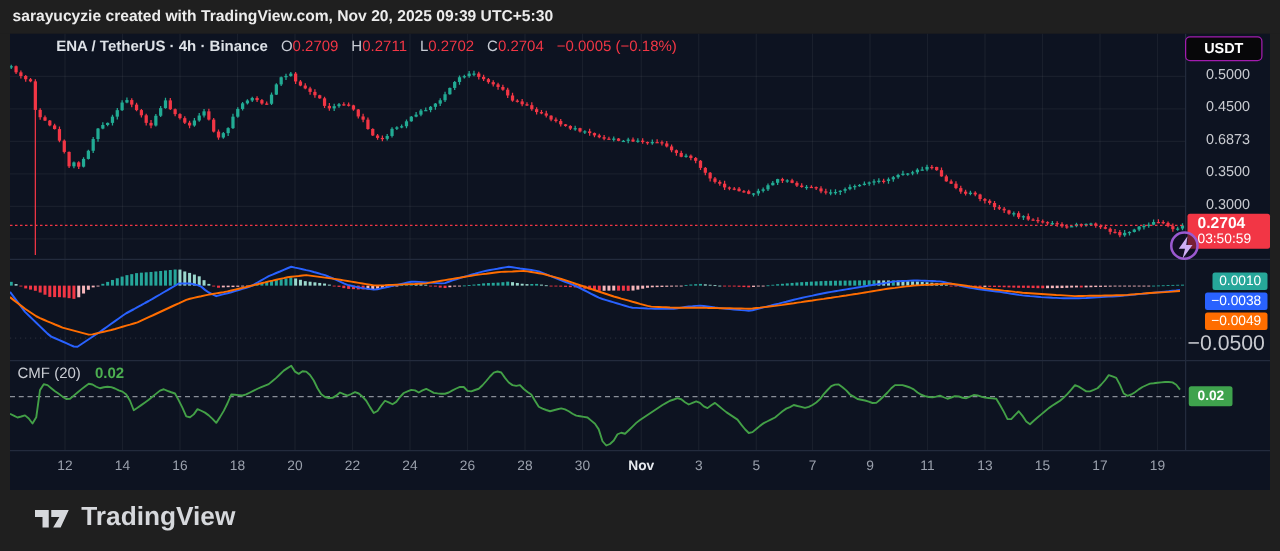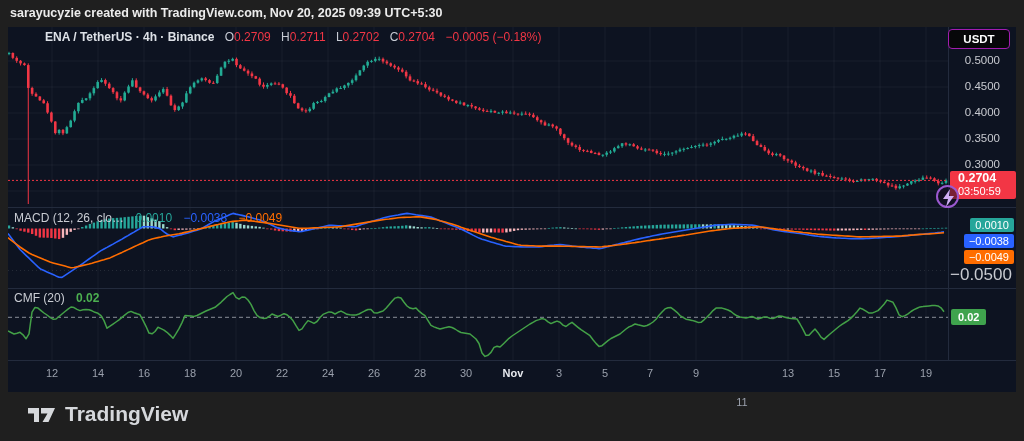--- a/index.html
+++ b/index.html
@@ -854,38 +854,32 @@
 
     <div class="legend legend-main">
       <span>ENA / TetherUS · 4h · Binance</span>
       <span><span class="lbl">O</span><span class="val">0.2709</span></span>
       <span><span class="lbl">H</span><span class="val">0.2711</span></span>
       <span><span class="lbl">L</span><span class="val">0.2702</span></span>
       <span><span class="lbl">C</span><span class="val">0.2704</span></span>
       <span class="chg">−0.0005 (−0.18%)</span>
     </div>
 
-    <div class="legend legend-macd">
-      <span>MACD (12, 26, clo…</span>
-      <span class="v" style="color:#26a69a">0.0010</span>
-      <span class="v" style="color:#2962ff">−0.0038</span>
-      <span class="v" style="color:#ff6d00">−0.0049</span>
-    </div>
 
     <div class="legend legend-cmf">
       <span>CMF (20)</span>
       <span class="v" style="color:#4caf50">0.02</span>
     </div>
   </div>
 
   <div class="usdt-btn">USDT</div>
 
   <div class="ptick" style="top:54px">0.5000</div>
   <div class="ptick" style="top:80px">0.4500</div>
-  <div class="ptick" style="top:106px">0.4000</div>
+  <div class="ptick" style="top:106px">0.6873</div>
   <div class="ptick" style="top:132px">0.3500</div>
   <div class="ptick" style="top:158px">0.3000</div>
 
   <div class="price-badge">
     <div class="p">0.2704</div>
     <div class="cd">03:50:59</div>
   </div>
 
   <div class="bolt-wrap">
     <svg width="15" height="18" viewBox="0 0 15 18">
@@ -918,18 +912,18 @@
     <div class="ttick" style="left: 282px;">22</div>
     <div class="ttick" style="left: 328px;">24</div>
     <div class="ttick" style="left: 374px; text-align: center;">26</div>
     <div class="ttick" style="left: 420px;">28</div>
     <div class="ttick" style="left: 466px;">30</div>
     <div class="ttick month" style="left: 513px;">Nov</div>
     <div class="ttick" style="left: 559px;">3</div>
     <div class="ttick" style="left: 605px;">5</div>
     <div class="ttick" style="left: 650px;">7</div>
     <div class="ttick" style="left: 696px;">9</div>
-    <div class="ttick" style="left: 742px; margin-top: 29px;">11</div>
+    <div class="ttick" style="left: 742px;">11</div>
     <div class="ttick" style="left: 788px;">13</div>
     <div class="ttick" style="left: 834px;">15</div>
     <div class="ttick" style="left: 880px;">17</div>
     <div class="ttick" style="left: 926px;">19</div>
   </div>
 
 </body></html>

